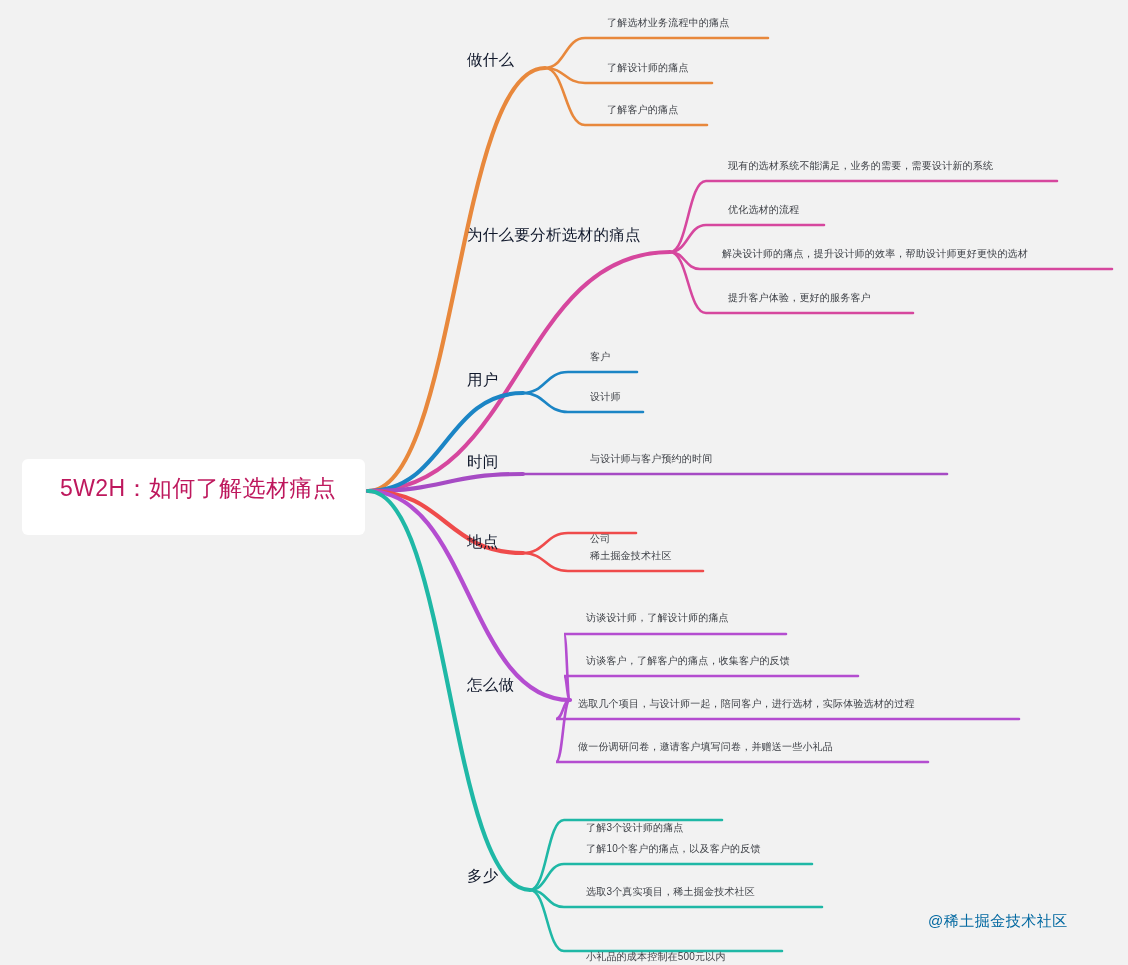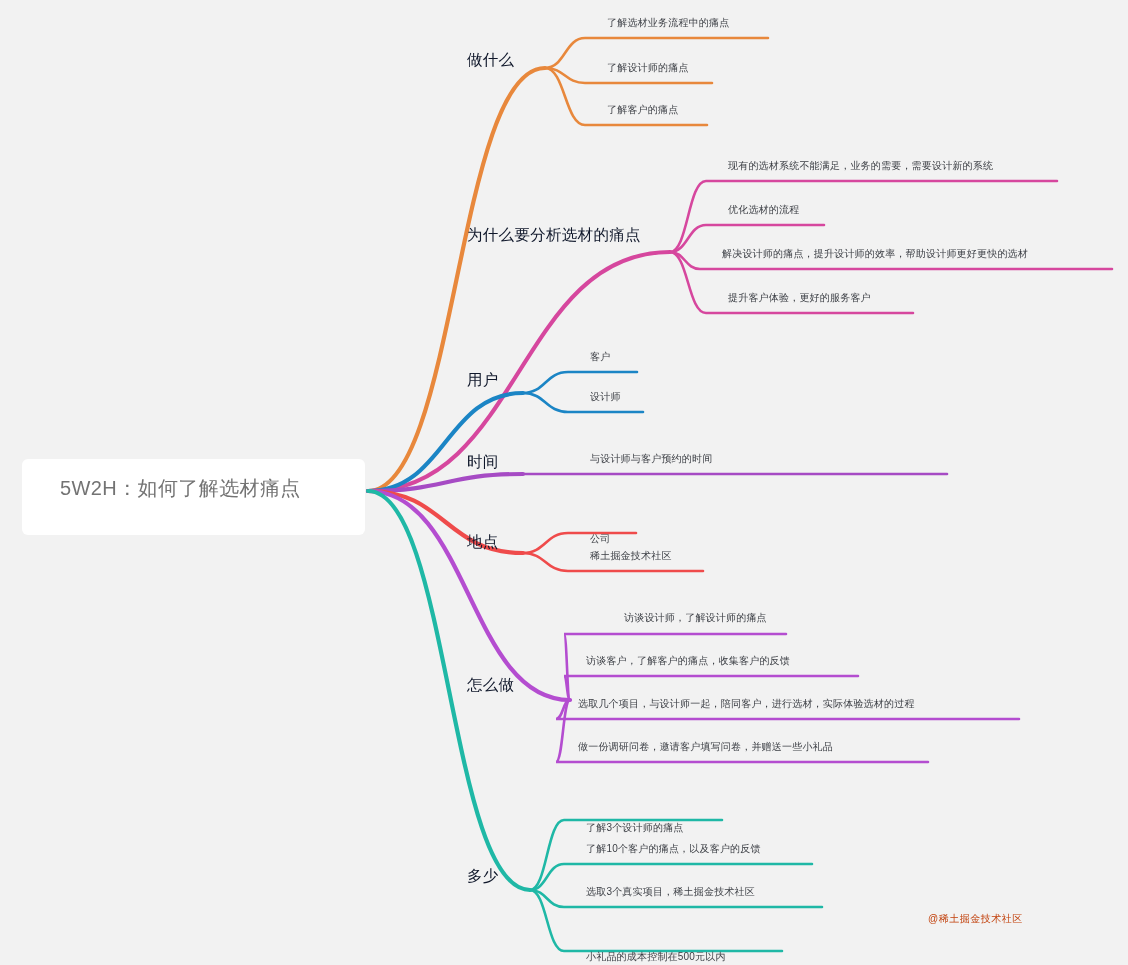--- a/index.html
+++ b/index.html
@@ -25,23 +25,23 @@
   .root-node {
     position: absolute;
     left: 22px;
     top: 459px;
     width: 343px;
     height: 76px;
     background: #ffffff;
     border-radius: 6px;
     box-sizing: border-box;
     padding: 14px 20px 0 38px;
-    font-size: 20px;
+    font-size: 23px;
     line-height: 31px;
-    color: #737373;
+    color: #be185d;
     letter-spacing: 0.4px;
     white-space: normal;
   }
   .branch-label {
     position: absolute;
     font-size: 15.5px;
     color: #0f172a;
     white-space: nowrap;
     letter-spacing: 0.3px;
   }
@@ -49,22 +49,22 @@
     position: absolute;
     font-size: 10px;
     color: #3b3e44;
     white-space: nowrap;
     letter-spacing: 0.2px;
   }
   .watermark {
     position: absolute;
     left: 928px;
     top: 912px;
-    font-size: 10px;
-    color: #c2410c;
+    font-size: 15px;
+    color: #0369a1;
     white-space: nowrap;
     letter-spacing: 0.5px;
   }
 </style>
 </head>
 <body>
 
 <div id="canvas">
 
   <svg id="wires" viewBox="0 0 1128 965" preserveAspectRatio="none" aria-hidden="true">
@@ -111,21 +111,21 @@
       <div class="leaf-label" style="left: 728px; top: 291px;">提升客户体验，更好的服务客户</div>
       <div class="branch-label" style="left: 467px; top: 370px;">用户</div>
       <div class="leaf-label" style="left: 590px; top: 350px;">客户</div>
       <div class="leaf-label" style="left: 590px; top: 390px;">设计师</div>
       <div class="branch-label" style="left: 467px; top: 452px;">时间</div>
       <div class="leaf-label" style="left: 590px; top: 452px;">与设计师与客户预约的时间</div>
       <div class="branch-label" style="left: 467px; top: 532px;">地点</div>
       <div class="leaf-label" style="left: 590px; top: 524px; margin-top: 8px;">公司</div>
       <div class="leaf-label" style="left: 590px; top: 549px;">稀土掘金技术社区</div>
       <div class="branch-label" style="left: 467px; top: 675px;">怎么做</div>
-      <div class="leaf-label" style="left: 586px; top: 611px; margin-left: 38px;">访谈设计师，了解设计师的痛点</div>
+      <div class="leaf-label" style="left: 586px; top: 611px;">访谈设计师，了解设计师的痛点</div>
       <div class="leaf-label" style="left: 586px; top: 654px;">访谈客户，了解客户的痛点，收集客户的反馈</div>
       <div class="leaf-label" style="left: 578px; top: 697px;">选取几个项目，与设计师一起，陪同客户，进行选材，实际体验选材的过程</div>
       <div class="leaf-label" style="left: 578px; top: 740px;">做一份调研问卷，邀请客户填写问卷，并赠送一些小礼品</div>
       <div class="branch-label" style="left: 467px; top: 866px;">多少</div>
       <div class="leaf-label" style="left: 586px; top: 798px; margin-top: 23px;">了解3个设计师的痛点</div>
       <div class="leaf-label" style="left: 586px; top: 842px;">了解10个客户的痛点，以及客户的反馈</div>
       <div class="leaf-label" style="left: 586px; top: 885px;">选取3个真实项目，稀土掘金技术社区</div>
       <div class="leaf-label" style="left: 586px; top: 929px; margin-top: 21px;">小礼品的成本控制在500元以内</div>
     </div>
 

